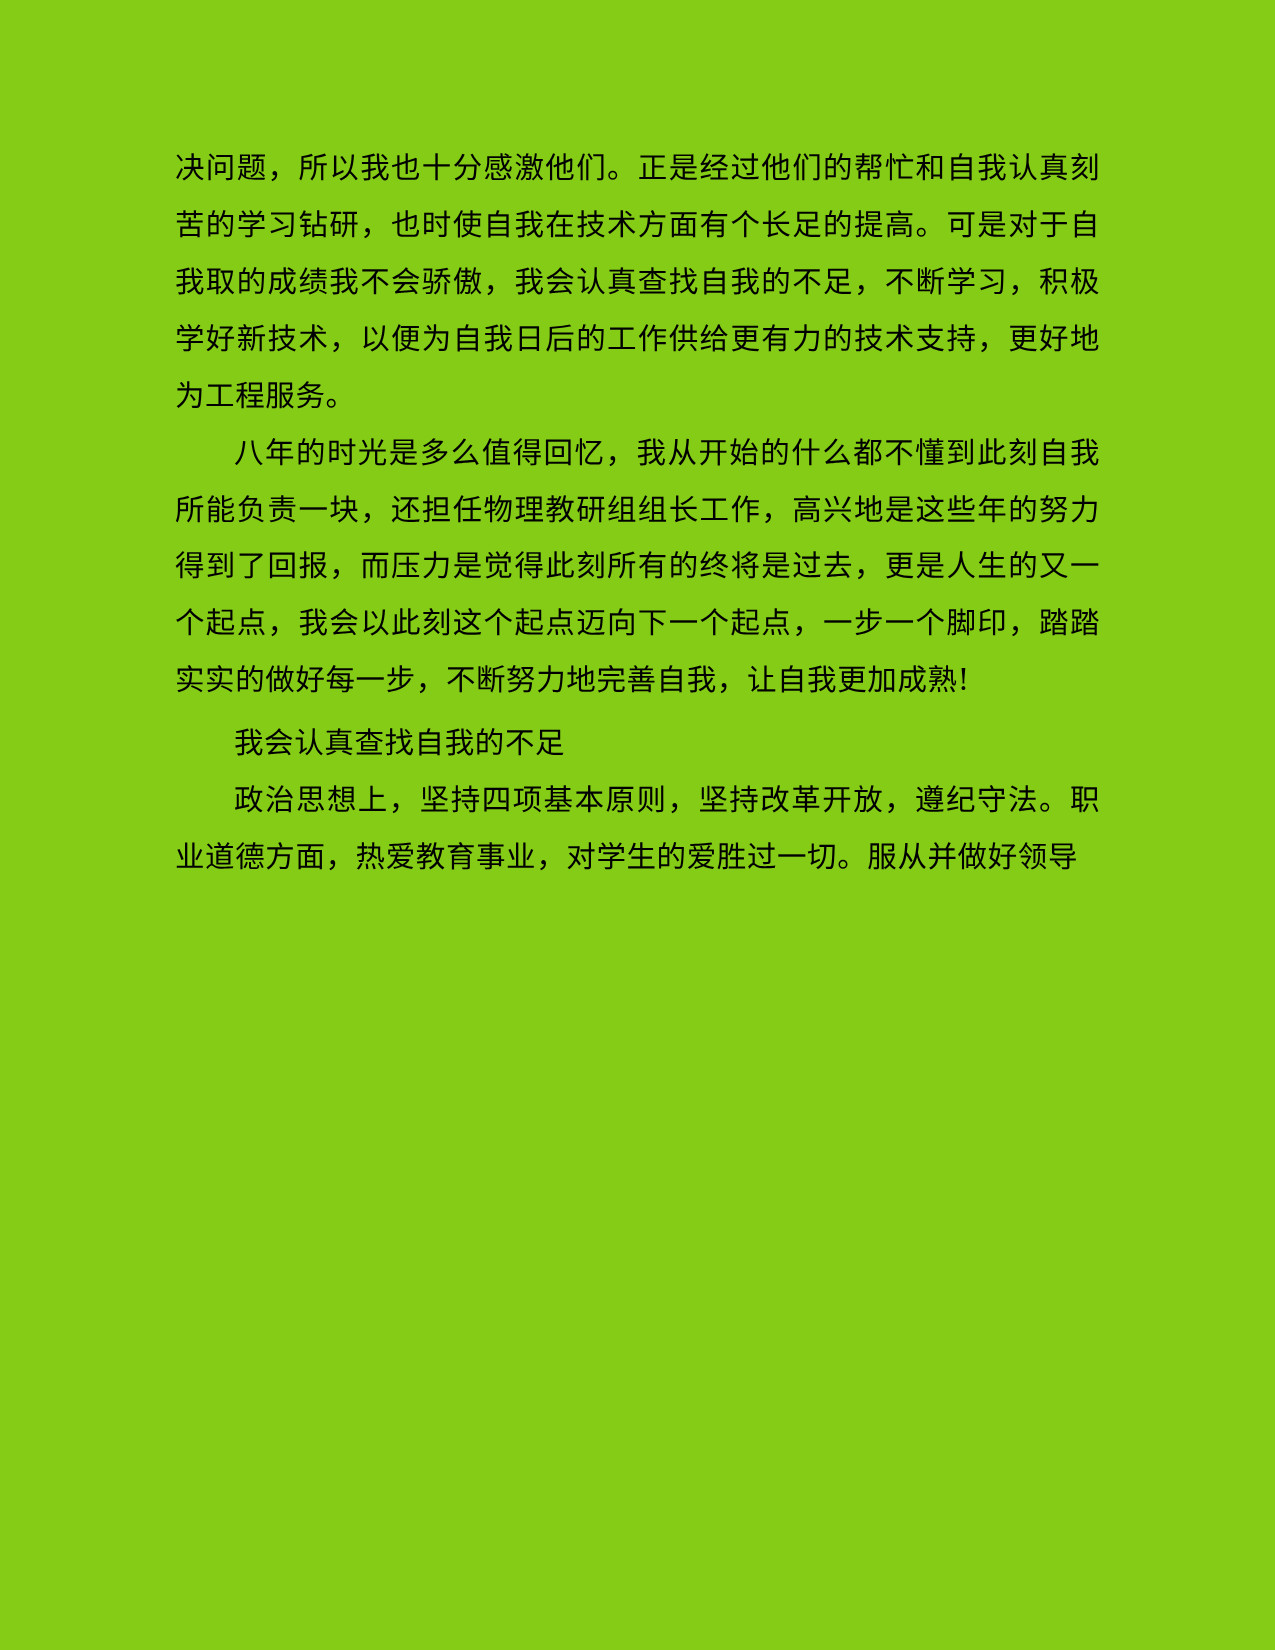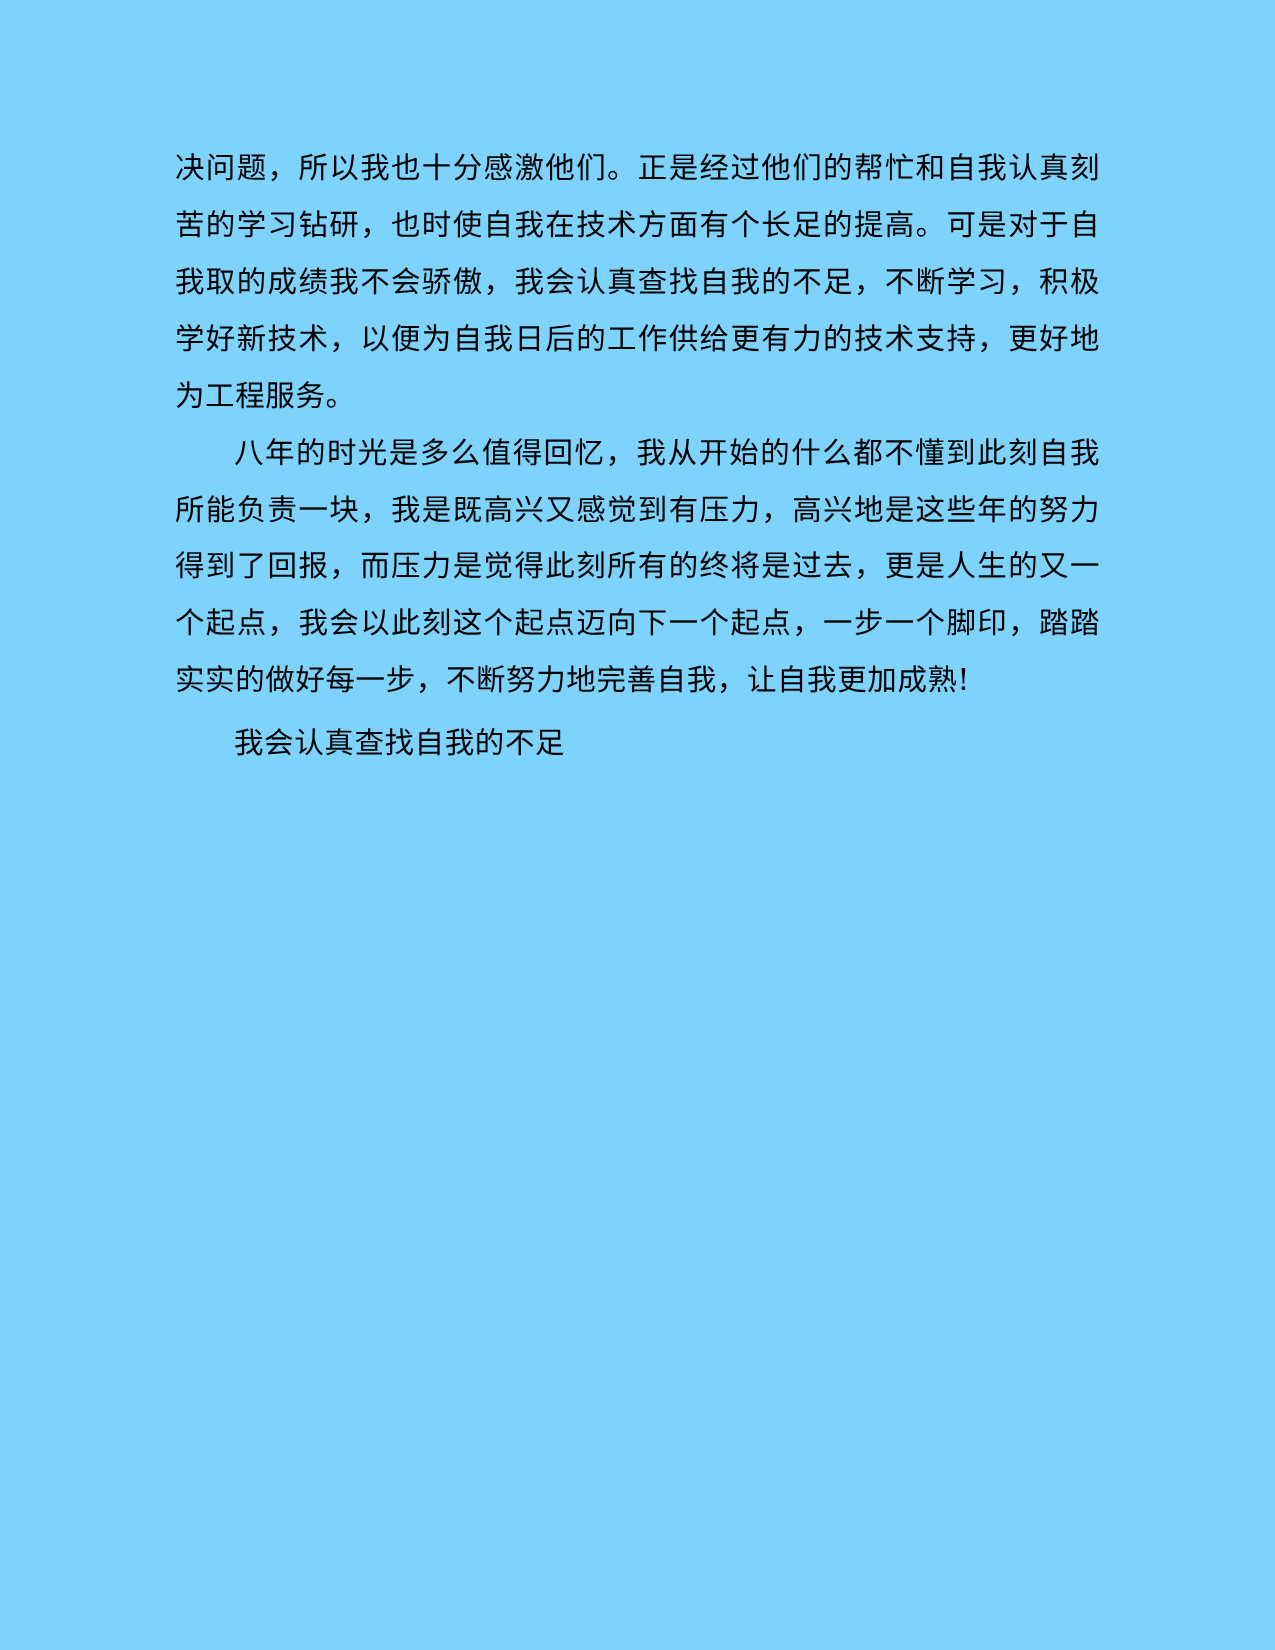--- a/index.html
+++ b/index.html
@@ -13,21 +13,21 @@
     height: 1650px;
     font-family: "DejaVu Serif", "Liberation Serif", serif;
     color: #000000;
     overflow: hidden;
   }
   .page {
     box-sizing: border-box;
     width: 1275px;
     height: 1650px;
     padding: 140px 175px 120px 175px;
-    background: #7dd3fc;
+    background: #84cc16;
   }
   .doc-body {
     font-size: 29.5px;
     line-height: 1.93;
     text-align: justify;
     text-justify: inter-ideograph;
     letter-spacing: 0.6px;
   }
   p {
     margin: 0;
@@ -45,20 +45,21 @@
   }
 </style>
 </head>
 <body>
 
 <div class="page">
   <div class="doc-body">
 
     <p class="para">决问题，所以我也十分感激他们。正是经过他们的帮忙和自我认真刻苦的学习钻研，也时使自我在技术方面有个长足的提高。可是对于自我取的成绩我不会骄傲，我会认真查找自我的不足，不断学习，积极学好新技术，以便为自我日后的工作供给更有力的技术支持，更好地为工程服务。</p>
 
-    <p class="para-indent">八年的时光是多么值得回忆，我从开始的什么都不懂到此刻自我所能负责一块，我是既高兴又感觉到有压力，高兴地是这些年的努力得到了回报，而压力是觉得此刻所有的终将是过去，更是人生的又一个起点，我会以此刻这个起点迈向下一个起点，一步一个脚印，踏踏实实的做好每一步，不断努力地完善自我，让自我更加成熟!</p>
+    <p class="para-indent">八年的时光是多么值得回忆，我从开始的什么都不懂到此刻自我所能负责一块，还担任物理教研组组长工作，高兴地是这些年的努力得到了回报，而压力是觉得此刻所有的终将是过去，更是人生的又一个起点，我会以此刻这个起点迈向下一个起点，一步一个脚印，踏踏实实的做好每一步，不断努力地完善自我，让自我更加成熟!</p>
 
     <p class="heading-line">我会认真查找自我的不足</p>
 
 
+    <p class="para-indent">政治思想上，坚持四项基本原则，坚持改革开放，遵纪守法。职业道德方面，热爱教育事业，对学生的爱胜过一切。服从并做好领导</p>
 
   </div>
 </div>
 
 </body></html>

